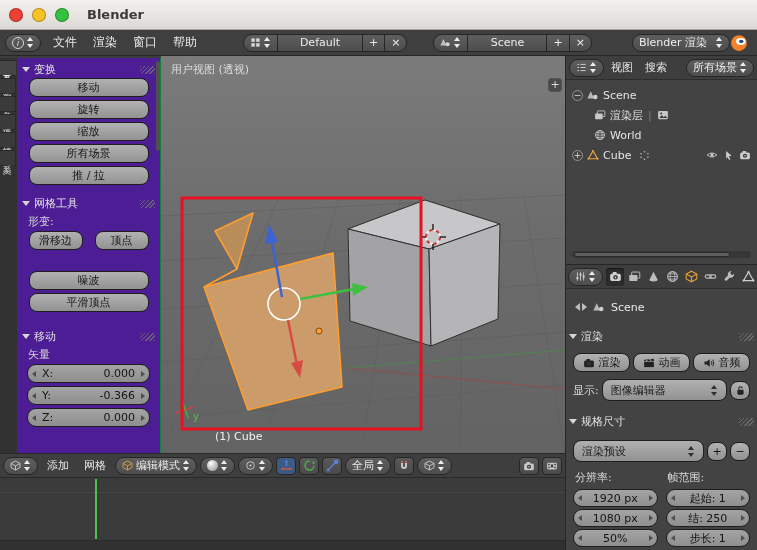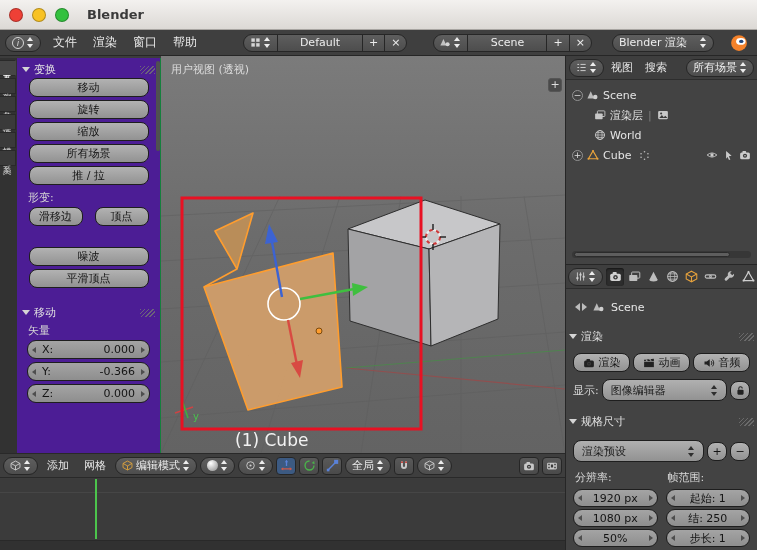--- a/index.html
+++ b/index.html
@@ -44,21 +44,21 @@
 .numfield .val{margin-left:auto}
 .numfield .ctr{margin:0 auto}
 .arrL,.arrR{position:absolute;top:50%;transform:translateY(-50%);width:0;height:0;border-top:3.5px solid transparent;border-bottom:3.5px solid transparent}
 .arrL{left:4px;border-right:4px solid #4e4e4e}
 .arrR{right:4px;border-left:4px solid #4e4e4e}
 .shelf-scroll{position:absolute;right:0;top:3px;width:4px;height:90px;background:#505050;border-radius:2px}
 
 
 .viewport{position:absolute;left:161px;top:56px;width:404px;height:397px;background:linear-gradient(#7b7b7b,#6c6c6c 45%,#636363);overflow:hidden}
 .vp-label{position:absolute;left:10px;top:6px;color:#dcdcdc;font-size:11px}
-.vp-obj{position:absolute;left:74px;top:374px;color:#f2f2f2;font-size:17px}
+.vp-obj{position:absolute;left:54px;top:374px;color:#f2f2f2;font-size:11px}
 .vp-plus{position:absolute;right:3px;top:22px;color:#ddd;font-size:11px;width:14px;height:14px;border:1px solid #555;background:#4a4a4a;border-radius:3px;line-height:12px;text-align:center}
 svg.scene{position:absolute;left:0;top:0}
 
 
 .vheader{position:absolute;left:0;top:453px;width:565px;height:25px;background:#3e3e3e;border-top:1px solid #292929;border-bottom:1px solid #292929;display:flex;align-items:center;gap:3px;padding:0 3px}
 .vheader .menu{font-size:11px;padding:0 6px}
 .hbtn{display:inline-flex;align-items:center;justify-content:center;width:20px;height:18px;background:linear-gradient(#595959,#4a4a4a);border:1px solid #262626;border-radius:4px;flex:0 0 auto}
 .hbtn.pressed{background:#3c5a82}
 .sph{width:11px;height:11px;border-radius:50%;background:radial-gradient(circle at 35% 30%,#ffffff,#bdbdbd 55%,#8a8a8a);flex:0 0 auto}
 
@@ -287,21 +287,21 @@
           </svg>
           <span class="dd"></span>
         </span>
       <span class="seg" style="width:80px;justify-content:center">
           <span>Scene</span>
         </span>
       <span class="seg">+</span>
       <span class="seg rR">×</span>
     </span>
 
-    <span class="seg rA" style="margin-left:20px;width:102px;justify-content:space-between">
+    <span class="seg rA" style="margin-left:40px;width:102px;justify-content:space-between">
       <span>Blender 渲染</span>
         <span class="dd"></span>
     </span>
 
     <svg class="ic" width="18" height="18" style="margin-left:auto;margin-right:4px">
         <use href="#i-blender"></use>
       </svg>
   </div>
 
   <div class="toolshelf">
@@ -318,20 +318,25 @@
         <span class="tri"></span>
         <span>变换</span>
         <span class="grip"></span>
       </div>
       <div class="btnlight shelf-btn">移动</div>
       <div class="btnlight shelf-btn">旋转</div>
       <div class="btnlight shelf-btn">缩放</div>
       <div class="btnlight shelf-btn">所有场景</div>
       <div class="btnlight shelf-btn">推 / 拉</div>
 
+      <div class="phead" style="margin-top:10px">
+        <span class="tri"></span>
+        <span>网格工具</span>
+        <span class="grip"></span>
+      </div>
       <div class="sublabel">形变:</div>
       <div class="pairrow">
         <div class="btnlight">滑移边</div>
         <div class="btnlight">顶点</div>
       </div>
       <div class="btnlight shelf-btn">噪波</div>
       <div class="btnlight shelf-btn">平滑顶点</div>
 
       <div class="phead" style="margin-top:16px">
         <span class="tri"></span>

